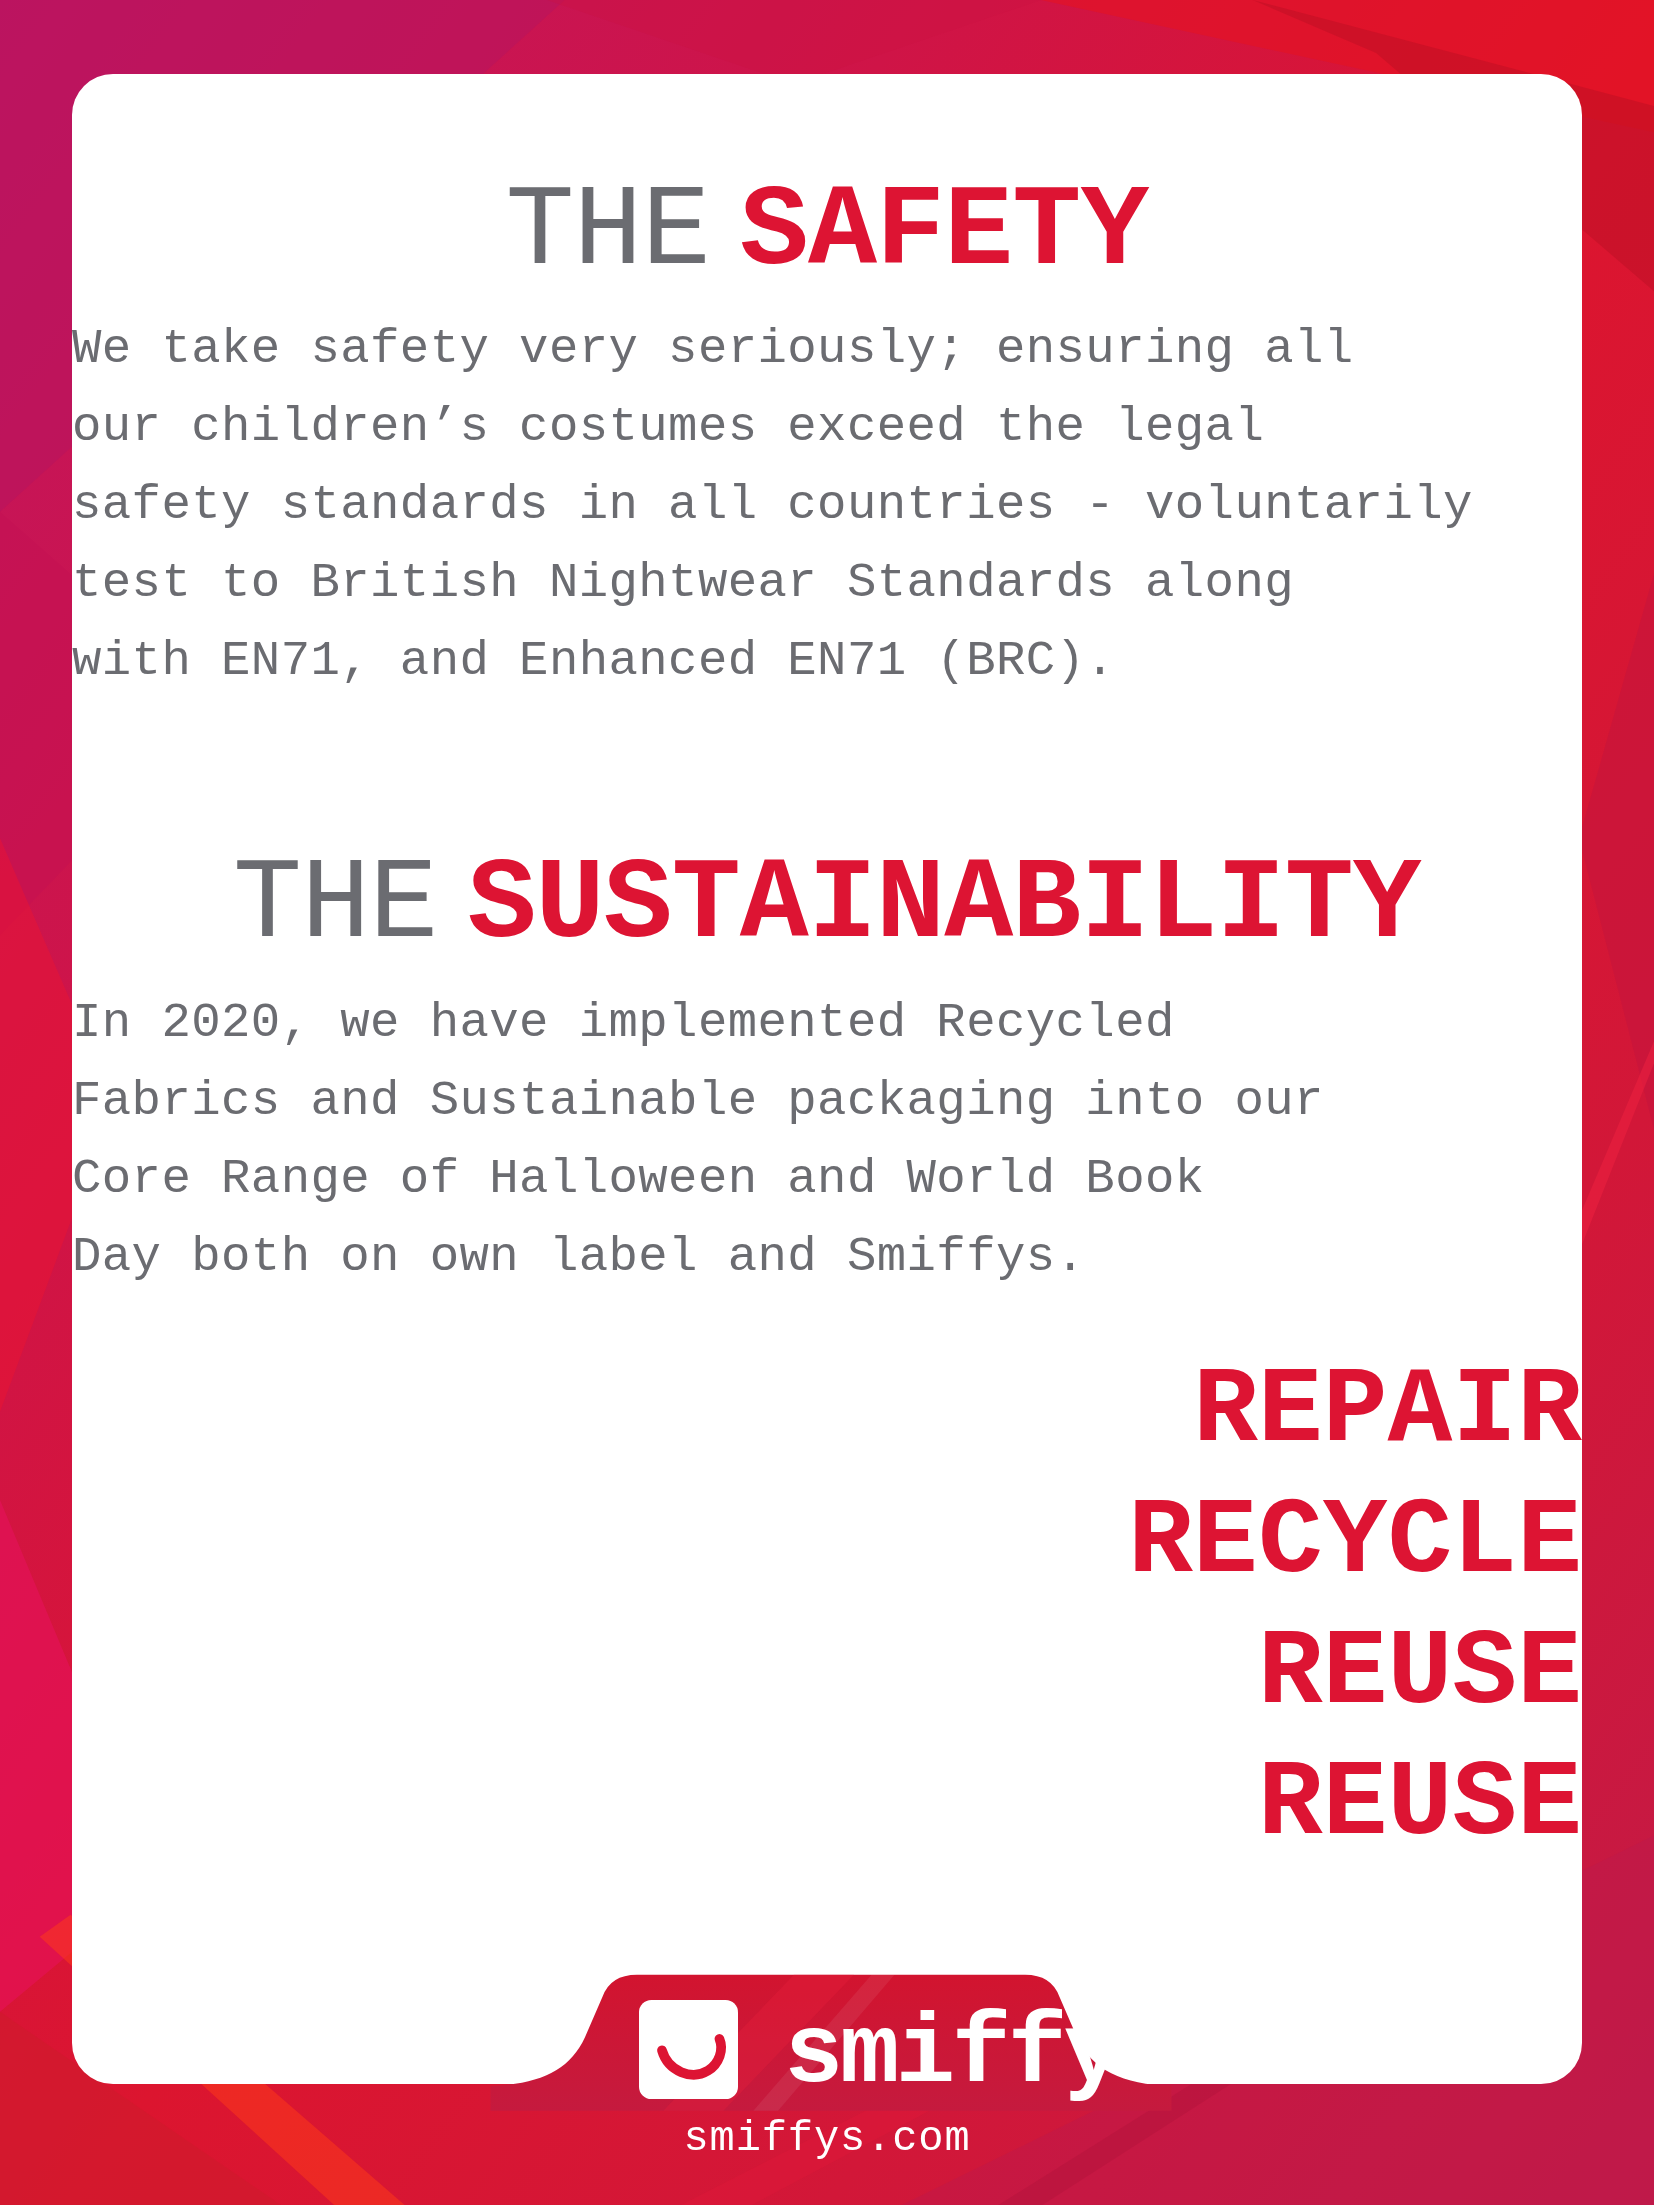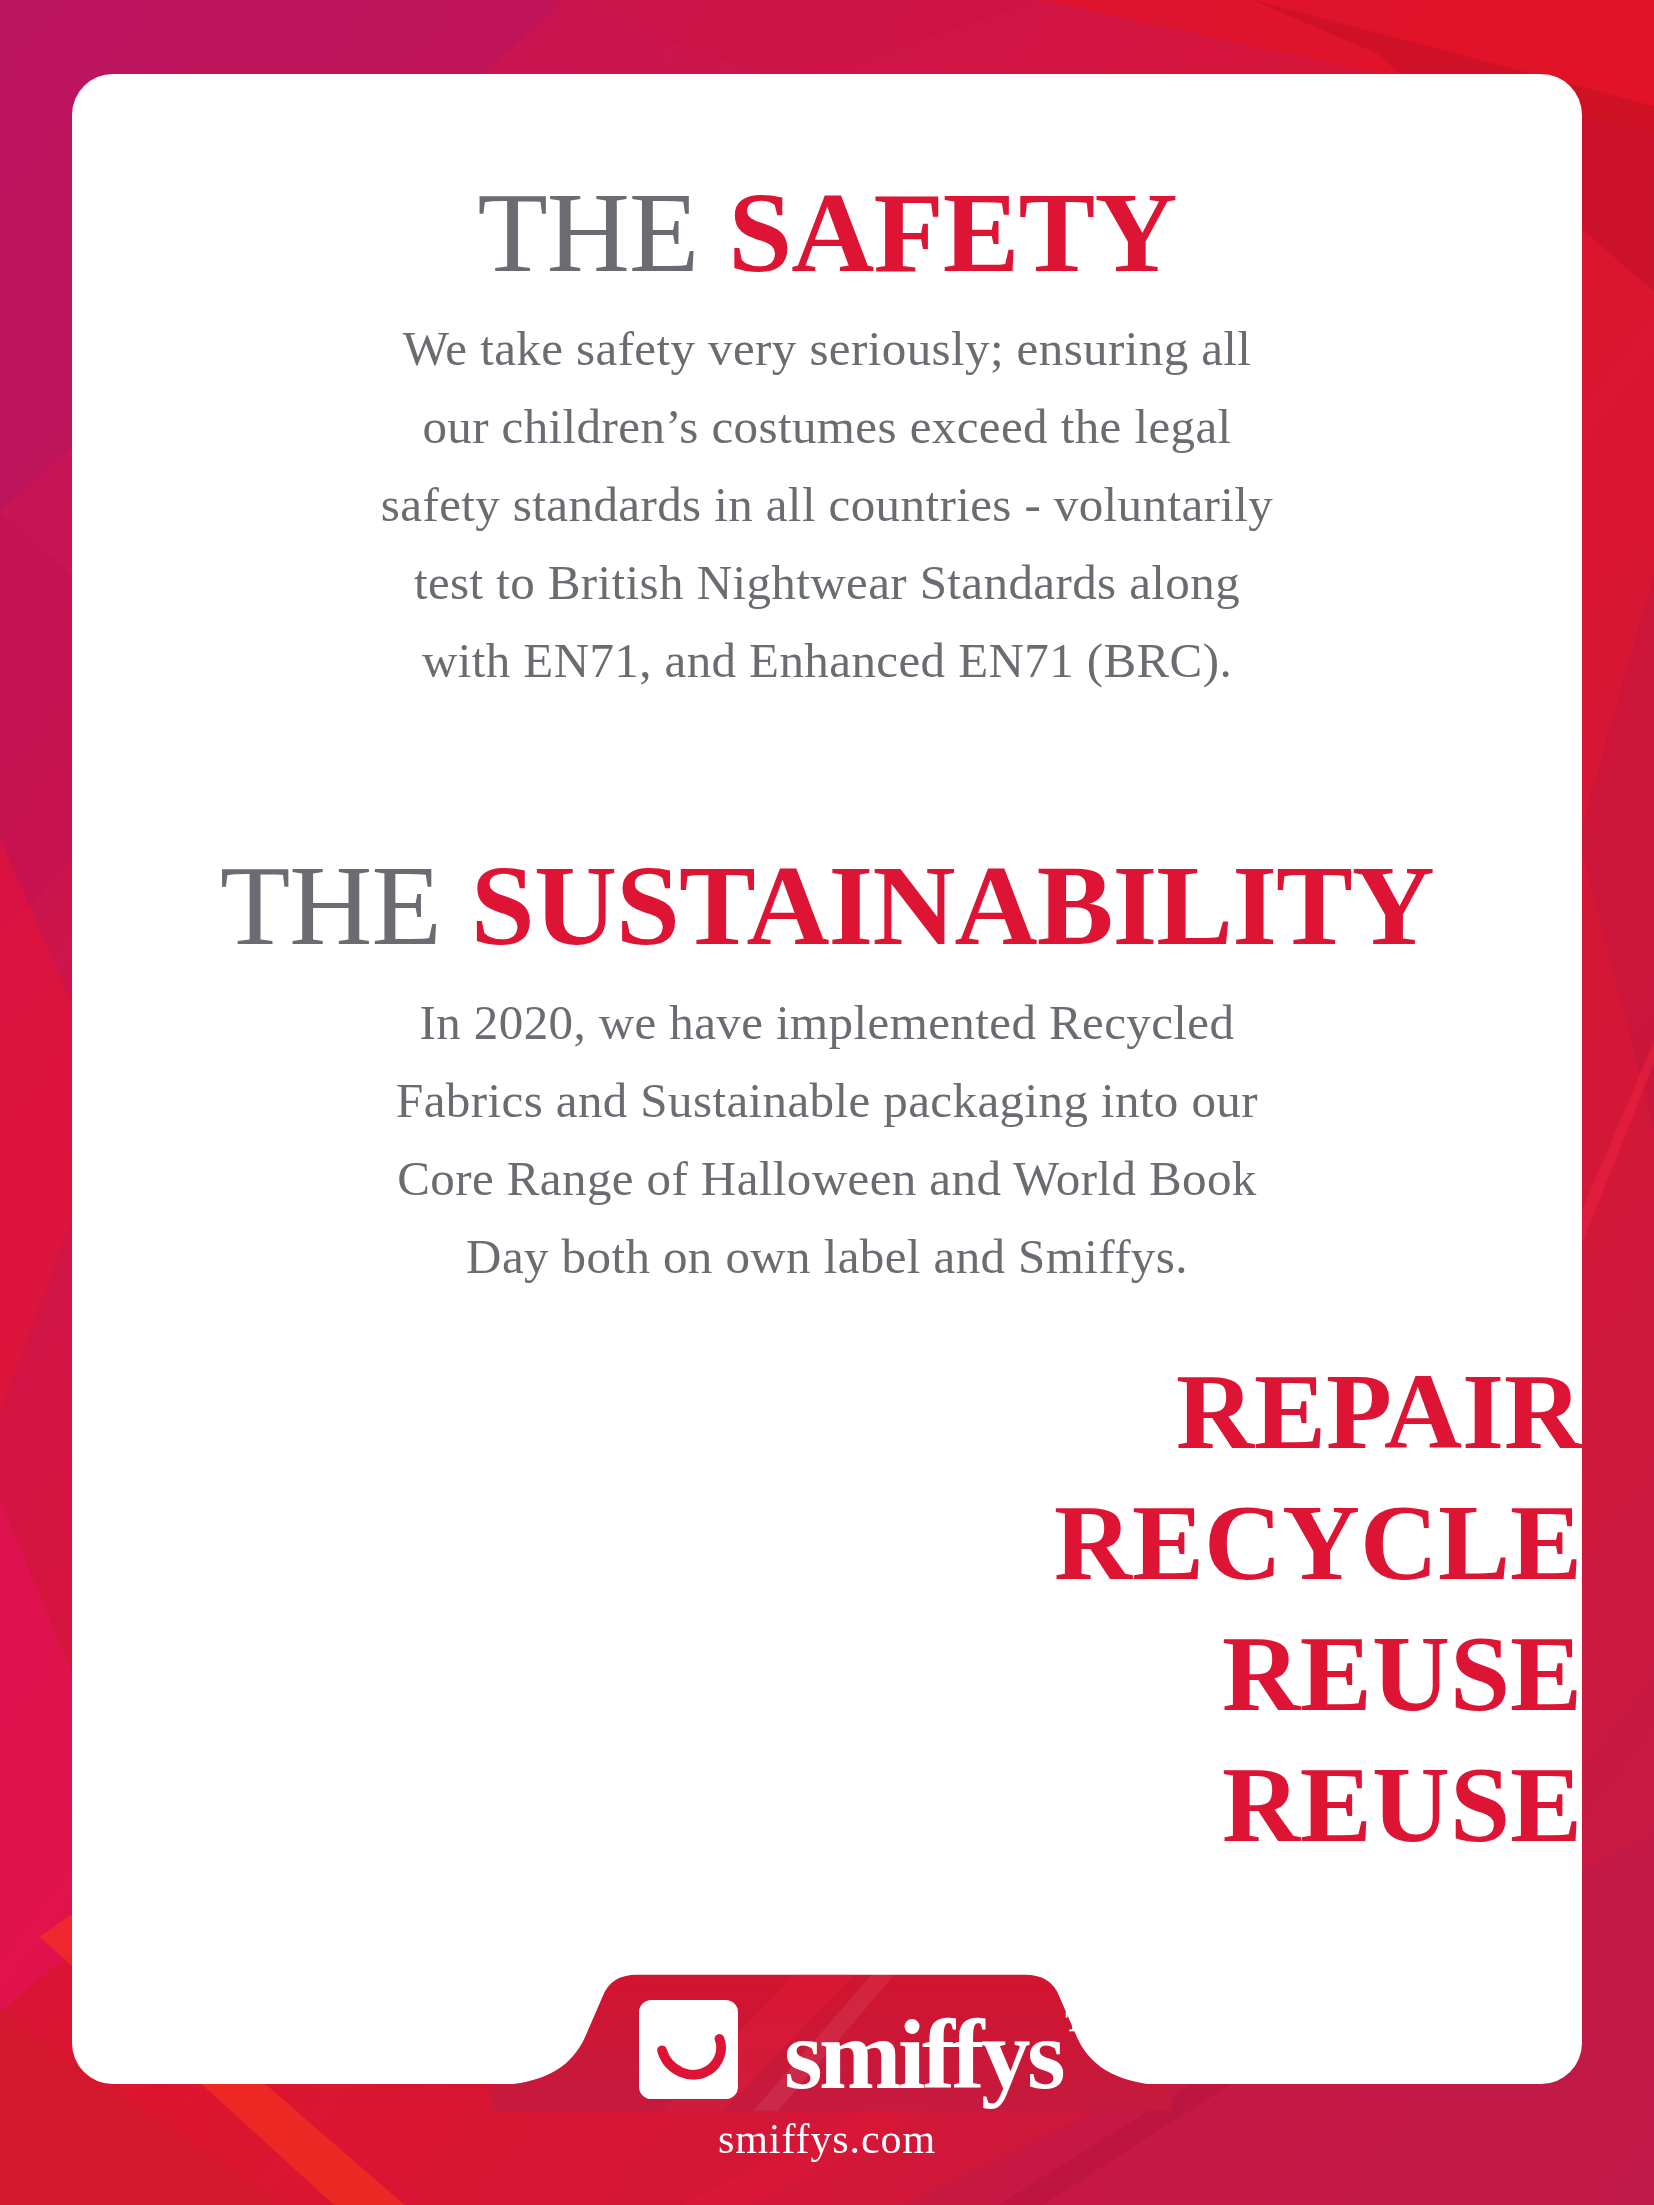--- a/index.html
+++ b/index.html
@@ -5,21 +5,21 @@
   :root{
     --brand-red:#dd1433;
     --text-gray:#6b6c71;
     --card-bg:#ffffff;
   }
   html,body{margin:0;padding:0;background:#b9113c;}
   .page{
     position:relative;
     width:1654px;height:2206px;
     overflow:hidden;
-    font-family:Liberation Serif, serif;
+    font-family:Liberation Mono, monospace;
   }
   .bg,.tab-layer{position:absolute;left:0;top:0;width:1654px;height:2206px;display:block;}
   .card{
     position:absolute;
     left:72px;top:74px;
     width:1510px;height:2010px;
     background:var(--card-bg);
     border-radius:41px;
   }
   .heading{
@@ -35,21 +35,20 @@
   .h-em{
     color:var(--brand-red);
     font-weight:700;
     letter-spacing:-0.9px;
     margin-top:36px;
   }
   .h1-safety{top:65px;}
   .h1-sus{top:738px;}
   .body{
     position:absolute;left:0;right:0;margin:0;
-    text-align:center;
     white-space:pre-line;
     color:var(--text-gray);
     font-size:49px;line-height:78px;
     letter-spacing:0.4px;
   }
   .p-safety{top:236px;}
   .p-sus{top:910px;}
   .slogan{
     position:absolute;left:0;right:0;top:1272px;
     text-align:right;

